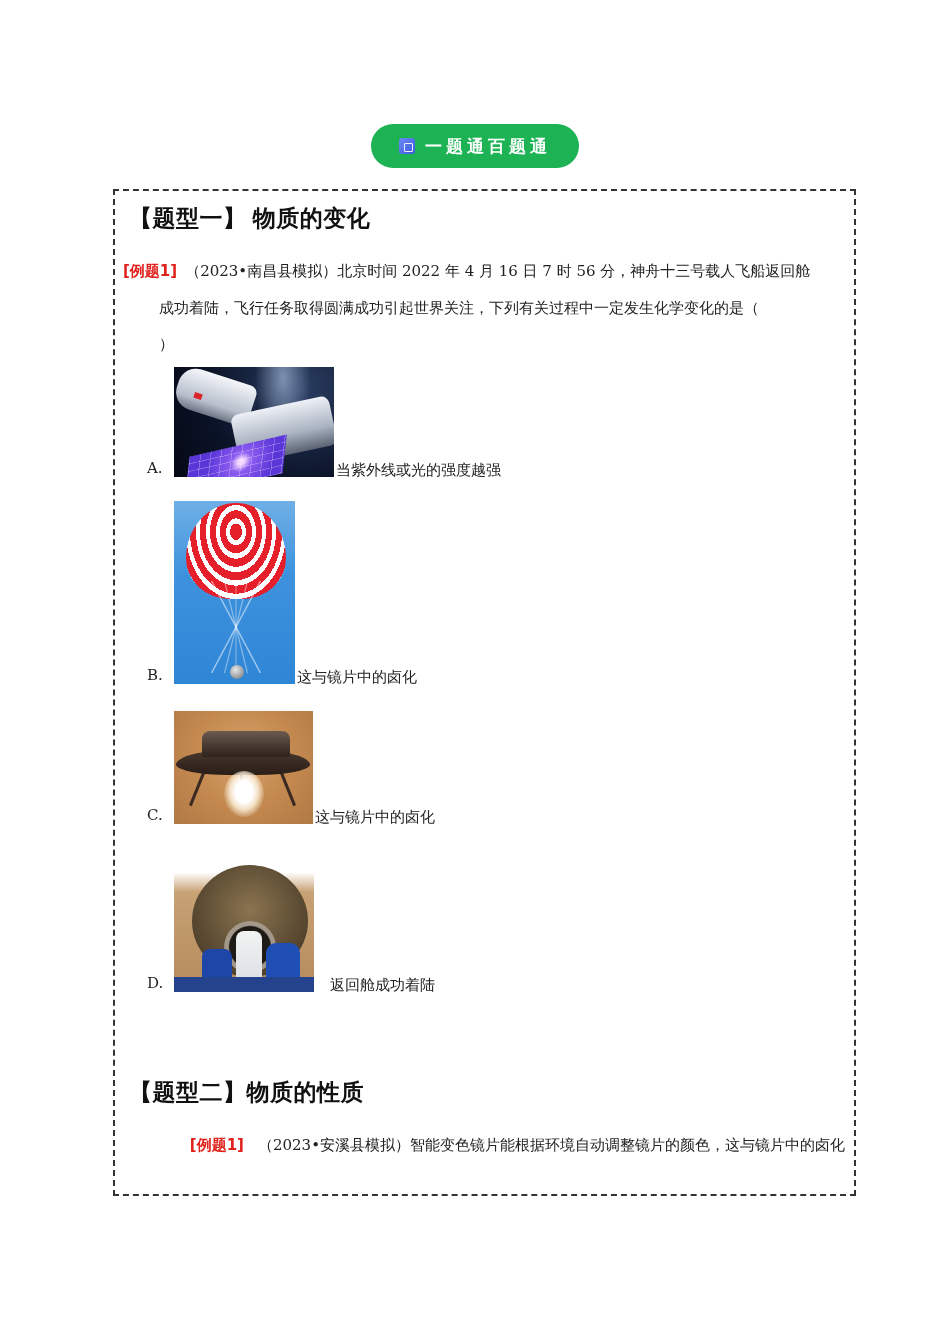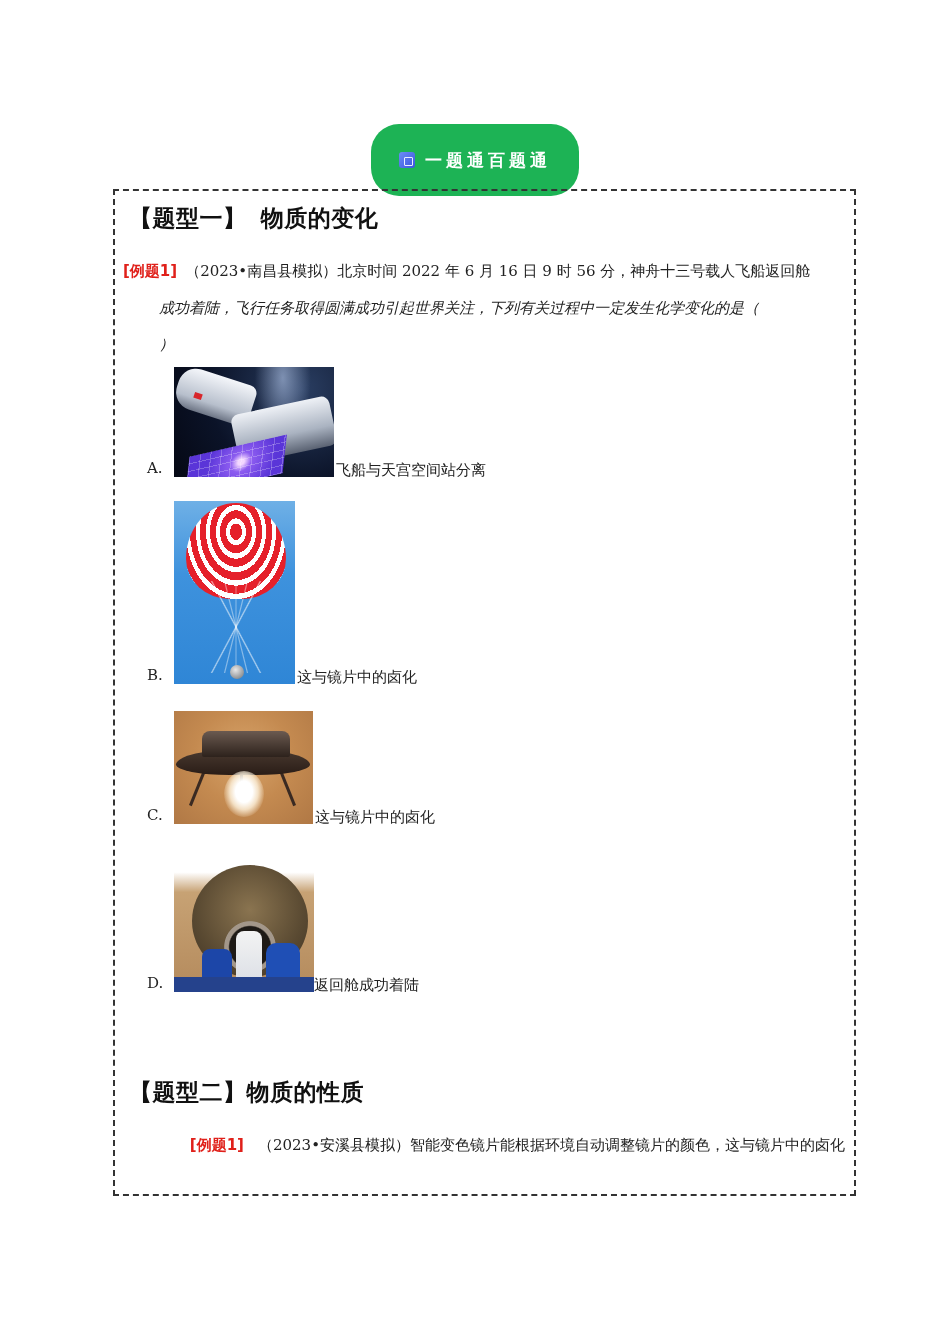--- a/index.html
+++ b/index.html
@@ -14,21 +14,21 @@
       font-family: "DejaVu Serif", "Liberation Serif", serif;
       color: #222222;
     }
 
     
     .banner {
       position: absolute;
       left: 371px;
       top: 124px;
       width: 208px;
-      height: 72px;
+      height: 44px;
       border-radius: 28px;
       background: #1db355;
       display: flex;
       align-items: center;
       justify-content: center;
       gap: 10px;
     }
     .banner-icon {
       width: 16px;
       height: 16px;
@@ -59,21 +59,21 @@
       left: 113px;
       top: 189px;
       width: 743px;
       height: 1007px;
       border: 2px dashed #333333;
     }
 
     .section-title {
       position: absolute;
       left: 14px;
-      font-family: Liberation Mono, monospace;
+      font-family: Liberation Serif, serif;
       font-size: 23px;
       font-weight: bold;
       color: #111111;
       letter-spacing: 0.5px;
     }
 
     .question {
       position: absolute;
       left: 8px;
       width: 722px;
@@ -81,21 +81,20 @@
       line-height: 37px;
       color: #222222;
     }
     .q-first {
       display: block;
       white-space: nowrap;
     }
     .q-cont {
       display: block;
       padding-left: 36px;
-      font-style: italic;
     }
     .q-tag {
       font-family: "DejaVu Sans", "Liberation Sans", sans-serif;
       font-weight: bold;
       color: #e0201a;
       font-size: 15px;
       margin-right: 8px;
       margin-top: 32px;
     }
 
@@ -246,34 +245,34 @@
 <div class="banner">
   <span class="banner-icon"></span>
   <span class="banner-text">一题通百题通</span>
 </div>
 
 <div class="frame">
 
   <div class="section-title" style="top:12px;">【题型一】 物质的变化</div>
 
   <div class="question" style="top:62px;">
-    <span class="q-first"><span class="q-tag">[例题1]</span><span>（2023•南昌县模拟）北京时间 2022 年 6 月 16 日 9 时 56 分，神舟十三号载人飞船返回舱</span></span>
+    <span class="q-first"><span class="q-tag">[例题1]</span><span>（2023•南昌县模拟）北京时间 2022 年 4 月 16 日 7 时 56 分，神舟十三号载人飞船返回舱</span></span>
     <span class="q-cont">成功着陆，飞行任务取得圆满成功引起世界关注，下列有关过程中一定发生化学变化的是（</span>
     <span class="q-cont" style="line-height:34px;">）</span>
   </div>
 
   <div class="option" style="top:176px;">
     <span class="option-letter">A.</span>
     <div class="option-img img-a">
       <div class="module1"></div>
         <div class="flag"></div>
         <div class="module2"></div>
         <div class="panel"></div>
     </div>
-    <span class="option-text">飞船与天宫空间站分离</span>
+    <span class="option-text">当紫外线或光的强度越强</span>
   </div>
 
   <div class="option" style="top:310px;">
     <span class="option-letter">B.</span>
     <div class="option-img img-b">
       <div class="canopy"></div>
         <div class="lines"></div>
         <div class="capsule"></div>
     </div>
     <span class="option-text">这与镜片中的卤化</span>
@@ -295,21 +294,21 @@
   <div class="option" style="top:668px;">
     <span class="option-letter">D.</span>
     <div class="option-img img-d">
       <div class="shell"></div>
         <div class="hatch"></div>
       <div class="p1"></div>
         <div class="p2"></div>
         <div class="p3"></div>
         <div class="ground"></div>
     </div>
-    <span class="option-text" style="margin-left:0;">返回舱成功着陆</span>
+    <span class="option-text" style="margin-left:16px;">返回舱成功着陆</span>
   </div>
 
   <div class="section-title" style="top:886px;">【题型二】物质的性质</div>
 
   <div class="question" style="top:936px;text-align:right;">
     <span class="q-first"><span class="q-tag" style="margin-right:14px;">[例题1]</span><span>（2023•安溪县模拟）智能变色镜片能根据环境自动调整镜片的颜色，这与镜片中的卤化</span></span>
   </div>
 
 </div>
 

